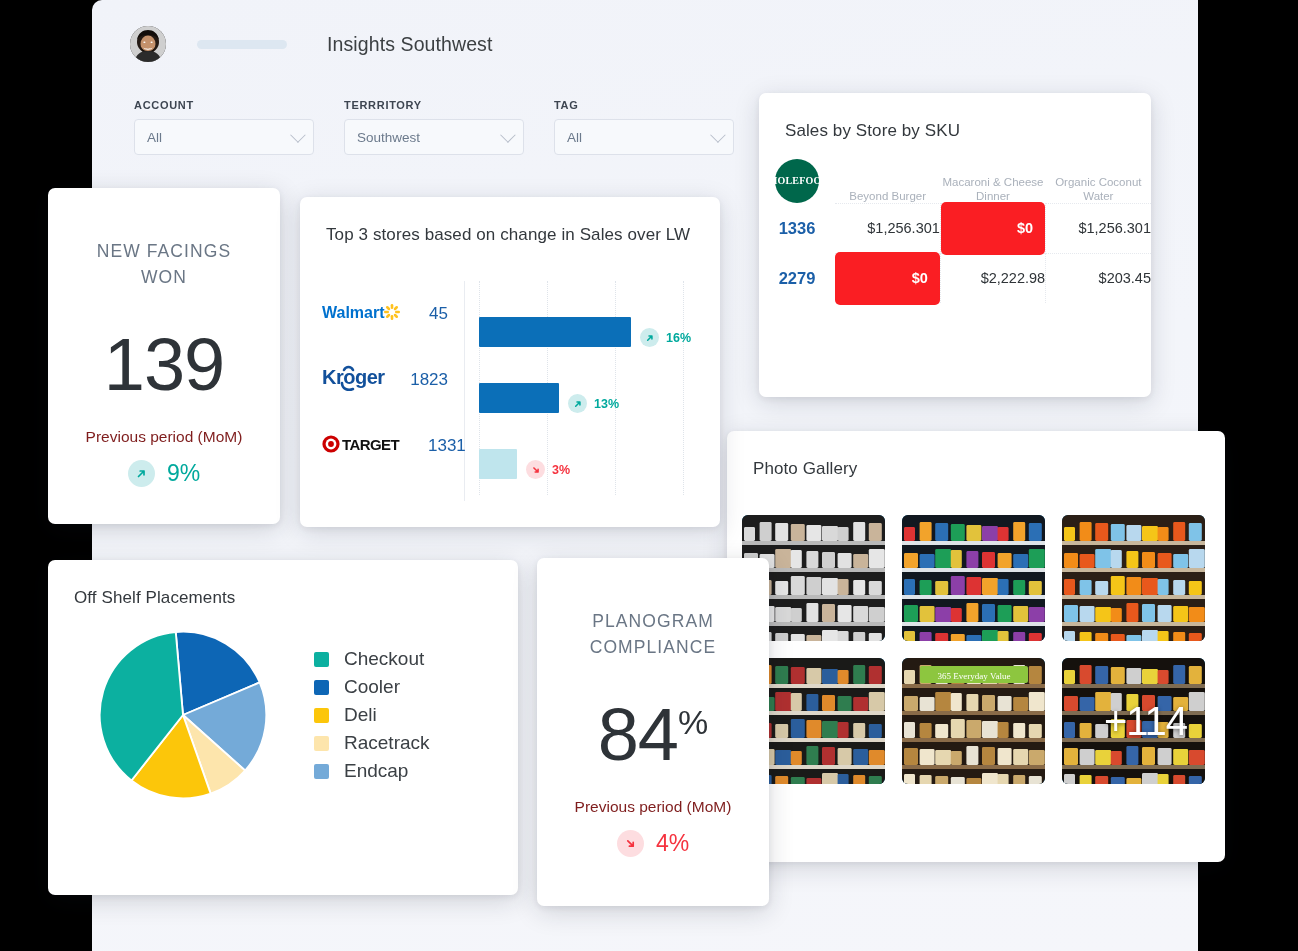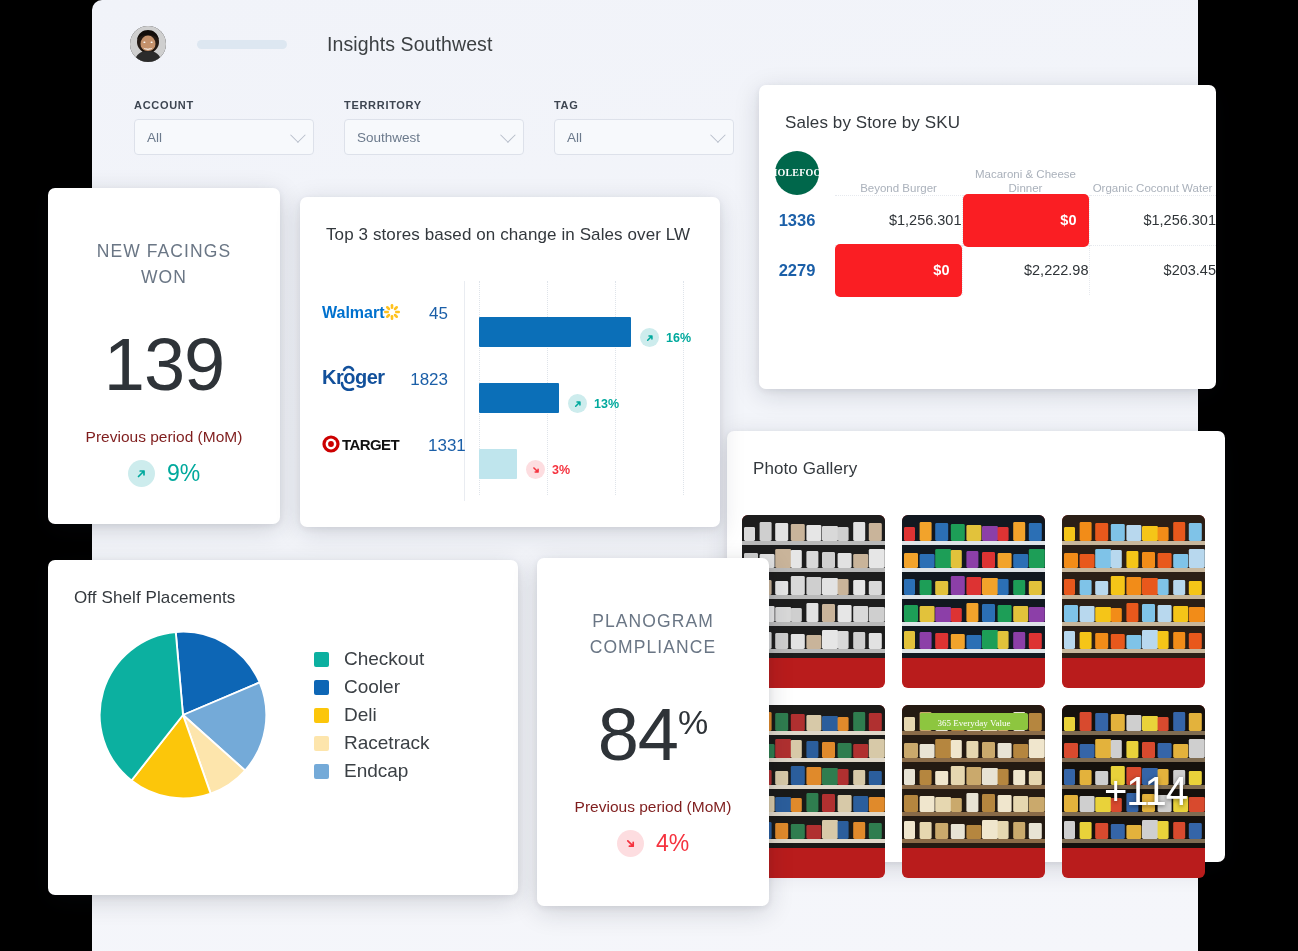--- a/index.html
+++ b/index.html
@@ -101,21 +101,21 @@
   .bar-row { height: 66px; display: flex; align-items: flex-end; position: relative; }
   .bar { height: 30px; border-radius: 1px; }
   .bar-badge { display: flex; align-items: center; gap: 7px; margin-left: 9px; }
   .bar-badge .badge { width: 19px; height: 19px; }
   .bar-pct { font-size: 12.5px; font-weight: 700; }
   .bar-pct.up { color: #00a99d; }
   .bar-pct.down { color: #f5333f; }
 
   
   #card-sales {
-    left: 759px; top: 85px; width: 457px; height: 304px;
+    left: 759px; top: 93px; width: 392px; height: 304px;
     box-shadow: 0 6px 26px rgba(22,30,46,.15), 0 2px 6px rgba(22,30,46,.07);
     z-index: 5;
   }
   .tbl { width: 100%; border-collapse: collapse; margin-top: 18px; table-layout: fixed; }
   .tbl th, .tbl td { padding: 0; }
   .tbl .col-store { width: 76px; }
   .th-logo { text-align: center; padding-bottom: 10px; }
   .th-sku {
     font-size: 11.5px; color: #aab1bb; text-align: center; line-height: 14px;
     font-weight: 400; vertical-align: bottom; padding: 0 6px 10px 6px;
@@ -144,22 +144,22 @@
   #card-gallery {
     left: 727px; top: 431px; width: 498px; height: 431px;
     box-shadow: 0 6px 26px rgba(22,30,46,.15), 0 2px 6px rgba(22,30,46,.07);
     z-index: 4;
   }
   .gal-grid {
     display: grid; grid-template-columns: repeat(3, 143px); gap: 17px;
     margin: 36px 0 0 15px;
   }
   .gal-cell {
-    width: 143px; height: 173px; border-radius: 6px; overflow: hidden;
-    position: relative; background: #b91c1c;
+    width: 143px; height: 126px; border-radius: 6px; overflow: hidden;
+    position: relative; background: #0369a1;
   }
   .gal-cell svg { display: block; width: 143px; height: 143px; }
   .gal-more {
     position: absolute; inset: 0; display: flex; align-items: center; justify-content: center;
     color: #fff; font-size: 40px; font-weight: 400; text-shadow: 0 1px 4px rgba(0,0,0,.5);
     letter-spacing: -1px;
     padding-left: 24px;
   }
 
   

